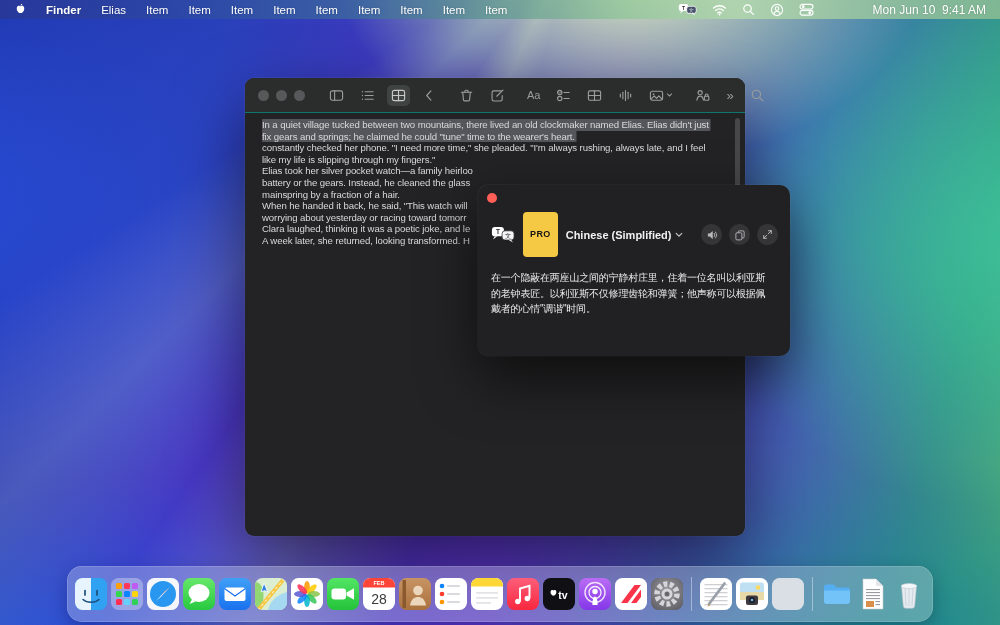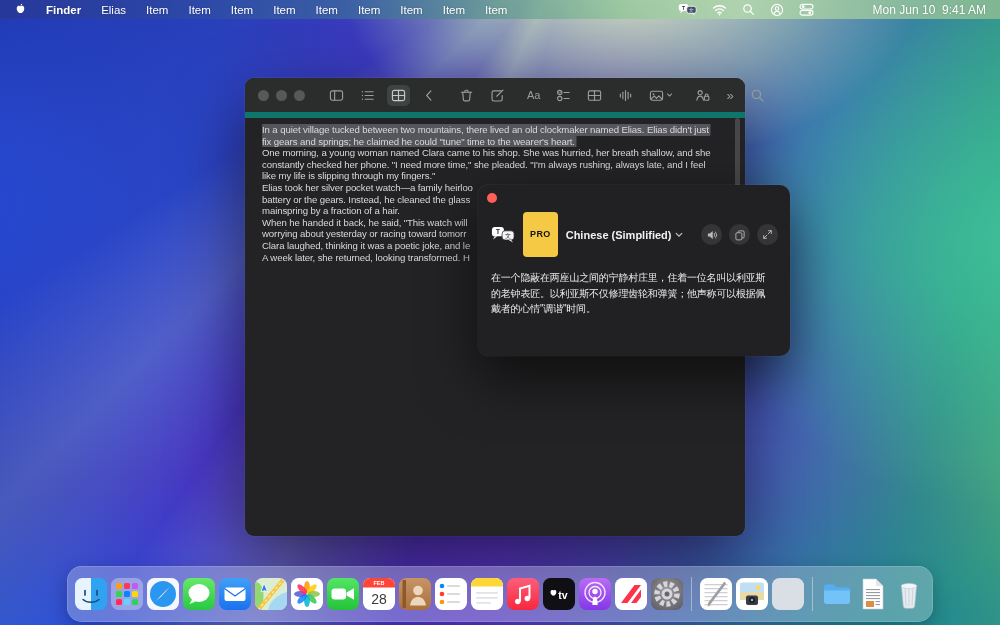--- a/index.html
+++ b/index.html
@@ -26,21 +26,21 @@
   .menu-left .mi{text-shadow:0 0 2px rgba(0,0,0,.25);cursor:default;}
   .menu-left .mi.app{font-weight:700;}
   .menu-right{margin-left:auto;display:flex;align-items:center;gap:15px;}
   .sicon{display:inline-flex;align-items:center;}
   .clock{white-space:pre;font-size:12px;text-shadow:0 0 2px rgba(0,0,0,.2);margin-left:44px;}
 
   
   .window{position:absolute;left:245px;top:78px;width:500px;height:458px;border-radius:9px;
     background:#232325;box-shadow:0 30px 70px rgba(0,0,0,.55),0 0 0 .5px rgba(255,255,255,.1);z-index:10;}
   .toolbar{height:34px;display:flex;align-items:center;padding:0 13px;background:#2b2d2c;
-    border-bottom:6px solid #0f766e;border-radius:9px 9px 0 0;}
+    border-bottom:1px solid #0f766e;border-radius:9px 9px 0 0;}
   .tl{display:flex;gap:7px;margin-right:16px;}
   .tl span{width:11px;height:11px;border-radius:50%;background:#56585a;}
   .ticon{display:inline-flex;align-items:center;justify-content:center;padding:3px 4px;margin:0 4px;border-radius:5px;}
   .ticon.active{background:#3f4341;}
   .ticon.grp{margin-left:10px;}
   .ticon .glyph{font-size:12px;color:#9b9e9c;line-height:1;}
   .t-right{margin-left:auto;display:flex;align-items:center;}
   .content{padding:6px 17px 0;position:relative;}
   .date{text-align:center;color:#8e8e93;font-size:9.5px;margin:3px 0 7px;}
   .note-line{font-size:9.6px;line-height:11.6px;color:#d9d9da;white-space:pre;overflow:hidden;width:468px;letter-spacing:-.1px;}
@@ -243,21 +243,20 @@
             <circle cx="6.8" cy="6.8" r="4.4"></circle>
             <line x1="10.2" y1="10.2" x2="13.8" y2="13.8"></line>
           </svg>
         </span>
     </span>
   </div>
   <div class="content">
     <div id="note-lines">
         <div class="note-line"><span class="sel">In a quiet village tucked between two mountains, there lived an old clockmaker named Elias. Elias didn't just</span></div>
         <div class="note-line"><span class="sel">fix gears and springs; he claimed he could "tune" time to the wearer's heart.</span></div>
-        <div class="note-line">One morning, a young woman named Clara came to his shop. She was hurried, her breath shallow, and she</div>
         <div class="note-line">constantly checked her phone. "I need more time," she pleaded. "I'm always rushing, always late, and I feel</div>
         <div class="note-line">like my life is slipping through my fingers."</div>
         <div class="note-line">Elias took her silver pocket watch—a family heirloo</div>
         <div class="note-line">battery or the gears. Instead, he cleaned the glass</div>
         <div class="note-line">mainspring by a fraction of a hair.</div>
         <div class="note-line">When he handed it back, he said, "This watch will</div>
         <div class="note-line">worrying about yesterday or racing toward tomorr</div>
         <div class="note-line">Clara laughed, thinking it was a poetic joke, and le</div>
         <div class="note-line">A week later, she returned, looking transformed. H</div>
       </div>

